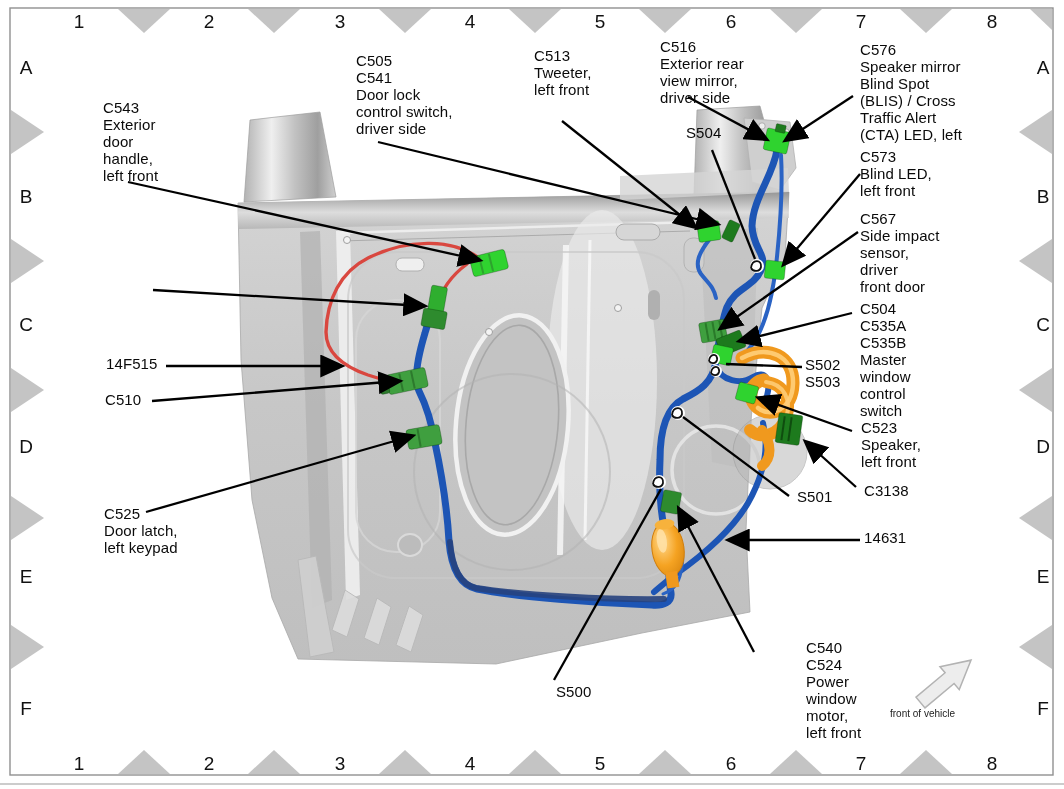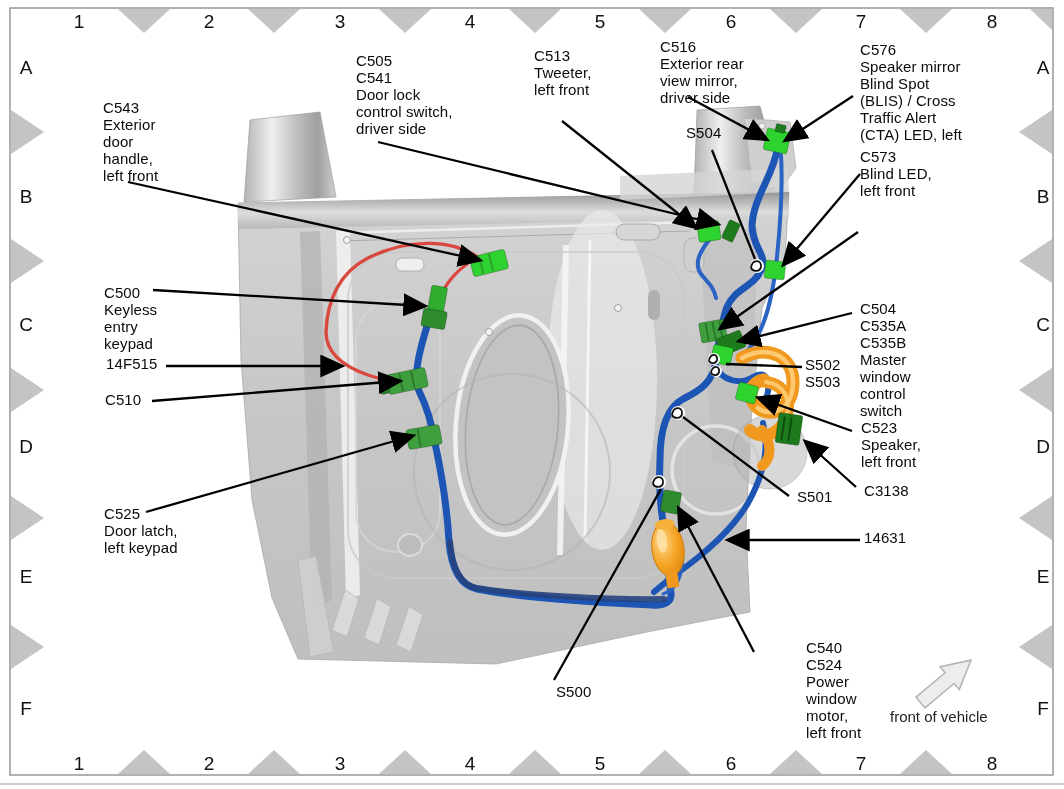--- a/index.html
+++ b/index.html
@@ -11,21 +11,21 @@
   }
   html,body{margin:0;padding:0;background:#fff;}
   #stage{position:relative;width:1064px;height:789px;background:#fff;overflow:hidden;
          font-family:"Liberation Sans",sans-serif;}
   #art{position:absolute;left:0;top:0;}
   .callout{position:absolute;white-space:pre-line;font-size:15px;line-height:1.13;
            color:#0a0a0a;letter-spacing:.1px;}
   .gcol,.grow{position:absolute;font-size:19px;color:#111;}
   .gcol{transform:translateX(-50%);}
   .grow{transform:translate(-50%,-50%);}
-  .compass-label{position:absolute;font-size:15px;color:#222;}
+  .compass-label{position:absolute;font-size:10px;color:#222;}
   .tri{fill:var(--triangle-gray);}
   .wire-blue{stroke:var(--wire-blue);fill:none;stroke-linecap:round;stroke-linejoin:round;}
   .wire-blue-thin{stroke:var(--wire-blue-light);fill:none;stroke-linecap:round;}
   .wire-blue-dark{stroke:var(--wire-blue-dark);fill:none;stroke-linecap:round;}
   .wire-red{stroke:var(--wire-red);fill:none;stroke-linecap:round;}
   .conn-bright{fill:var(--connector-bright-green);}
   .conn-mid{fill:var(--connector-green);}
   .conn-dark{fill:var(--connector-dark-green);}
   .conn{stroke:rgba(0,40,0,.35);stroke-width:.8;}
   .loom{stroke:var(--loom-orange);fill:none;stroke-linecap:round;}
@@ -352,39 +352,40 @@
 <div class="callout" style="left:686px;top:125px">S504</div>
 <div class="callout" style="left:860px;top:42px">C576
 Speaker mirror
 Blind Spot
 (BLIS) / Cross
 Traffic Alert
 (CTA) LED, left</div>
 <div class="callout" style="left:860px;top:149px">C573
 Blind LED,
 left front</div>
+<div class="callout" style="left:860px;top:211px">C567
+Side impact
+sensor,
+driver
+front door</div>
 <div class="callout" style="left:860px;top:301px">C504
 C535A
 C535B
 Master
 window
 control
 switch</div>
 <div class="callout" style="left:805px;top:357px">S502
 S503</div>
 <div class="callout" style="left:861px;top:420px">C523
 Speaker,
 left front</div>
 <div class="callout" style="left:864px;top:483px">C3138</div>
 <div class="callout" style="left:797px;top:489px">S501</div>
 <div class="callout" style="left:864px;top:530px">14631</div>
-<div class="callout" style="left:104px;top:285px">C500
-Keyless
-entry
-keypad</div>
 <div class="callout" style="left:106px;top:356px">14F515</div>
 <div class="callout" style="left:105px;top:392px">C510</div>
 <div class="callout" style="left:104px;top:506px">C525
 Door latch,
 left keypad</div>
 <div class="callout" style="left:556px;top:684px">S500</div>
 <div class="callout" style="left:806px;top:640px">C540
 C524
 Power
 window

